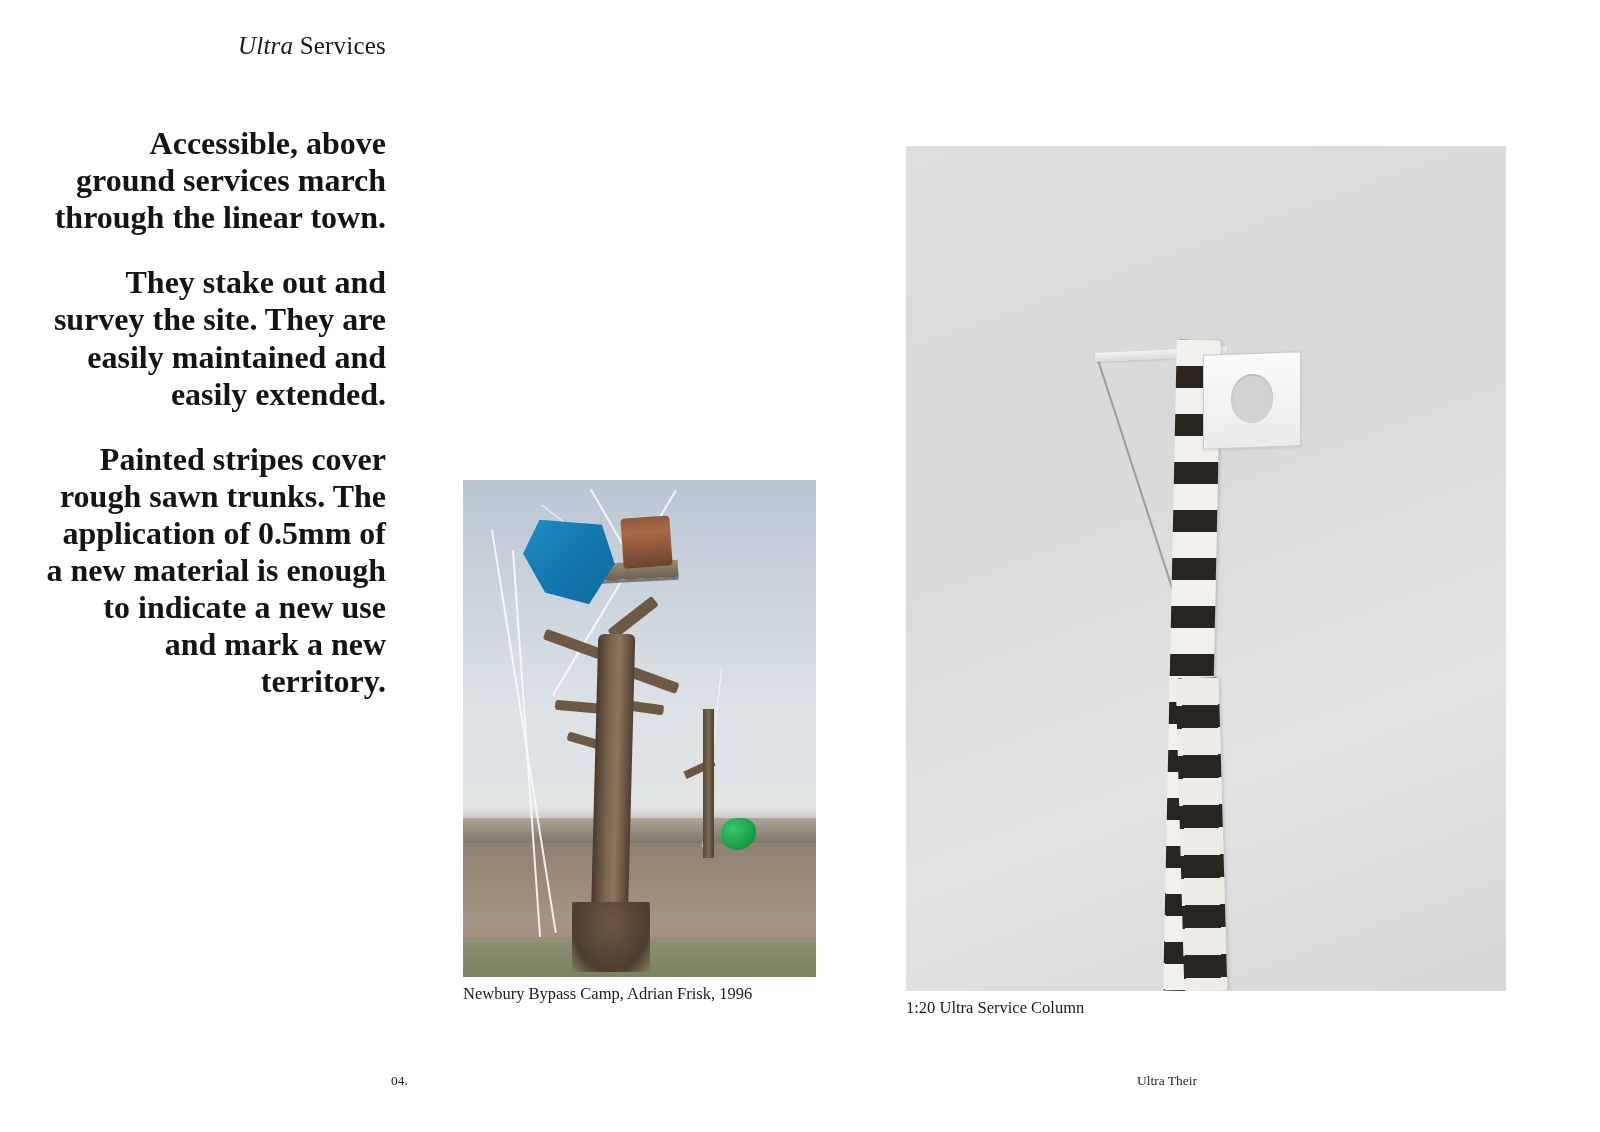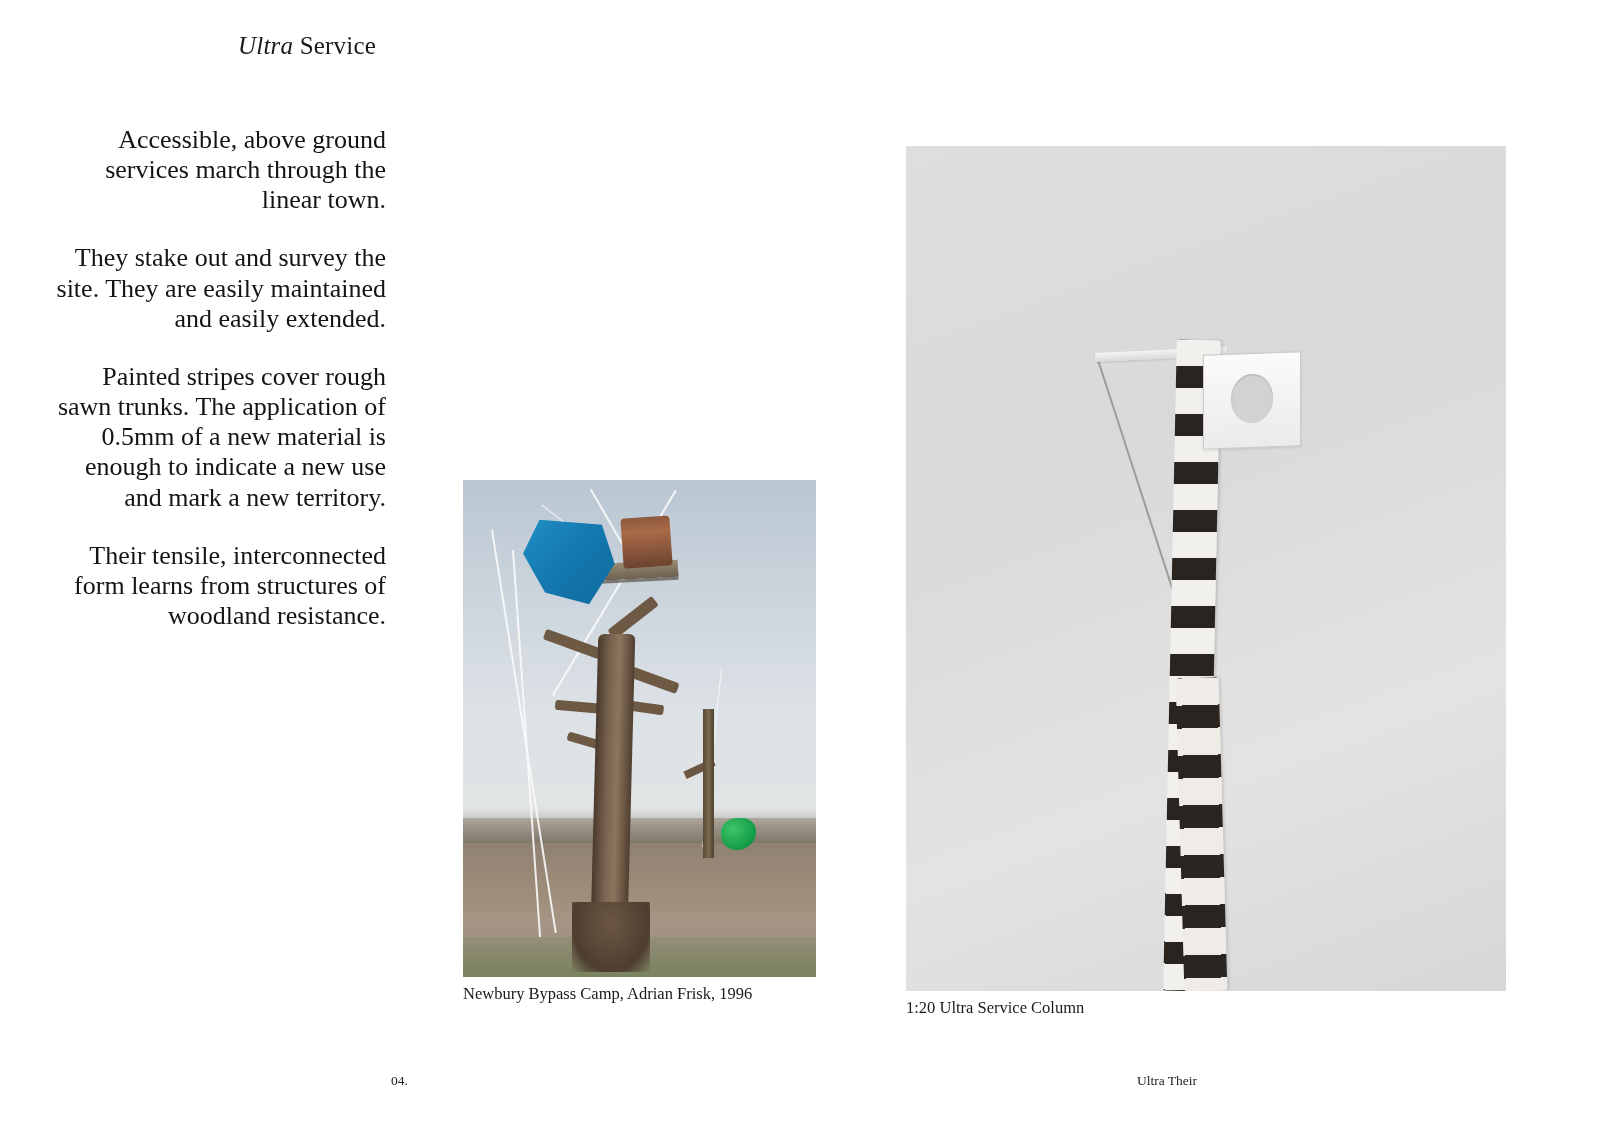--- a/index.html
+++ b/index.html
@@ -35,23 +35,24 @@
     font-weight: 400;
   }
 
   
   .text-column {
     position: absolute;
     left: 46px;
     top: 125px;
     width: 340px;
     text-align: right;
-    font-size: 26px;
+    font-size: 32px;
     line-height: 1.16;
     color: #141414;
+    font-weight: bold;
   }
   .text-column p {
     margin: 0 0 28px 0;
   }
   .text-column p:last-child {
     margin-bottom: 0;
   }
 
   
   .figure-left {
@@ -316,28 +317,27 @@
     left: 1137px;
     top: 1073px;
     font-size: 13.5px;
     color: #222222;
   }
 </style>
 </head>
 <body>
 
 <div class="page-header">
-  <span class="hdr-italic">Ultra</span><span class="hdr-roman"> Service</span>
+  <span class="hdr-italic">Ultra</span><span class="hdr-roman"> Services</span>
 </div>
 
 <div class="text-column">
   <p>Accessible, above ground services march through the linear town.</p>
   <p>They stake out and survey the site. They are easily maintained and easily extended.</p>
   <p>Painted stripes cover rough sawn trunks. The application of 0.5mm of a new material is enough to indicate a new use and mark a new territory.</p>
-  <p>Their tensile, interconnected form learns from structures of woodland resistance.</p>
 </div>
 
 <figure class="figure-left" style="margin:0;padding-left:45px;">
   <div class="photo-left">
     <div class="pl-sky"></div>
     <div class="pl-treeline"></div>
     <div class="pl-ground"></div>
 
     <div class="pl-rope r1"></div>
     <div class="pl-rope r2"></div>

